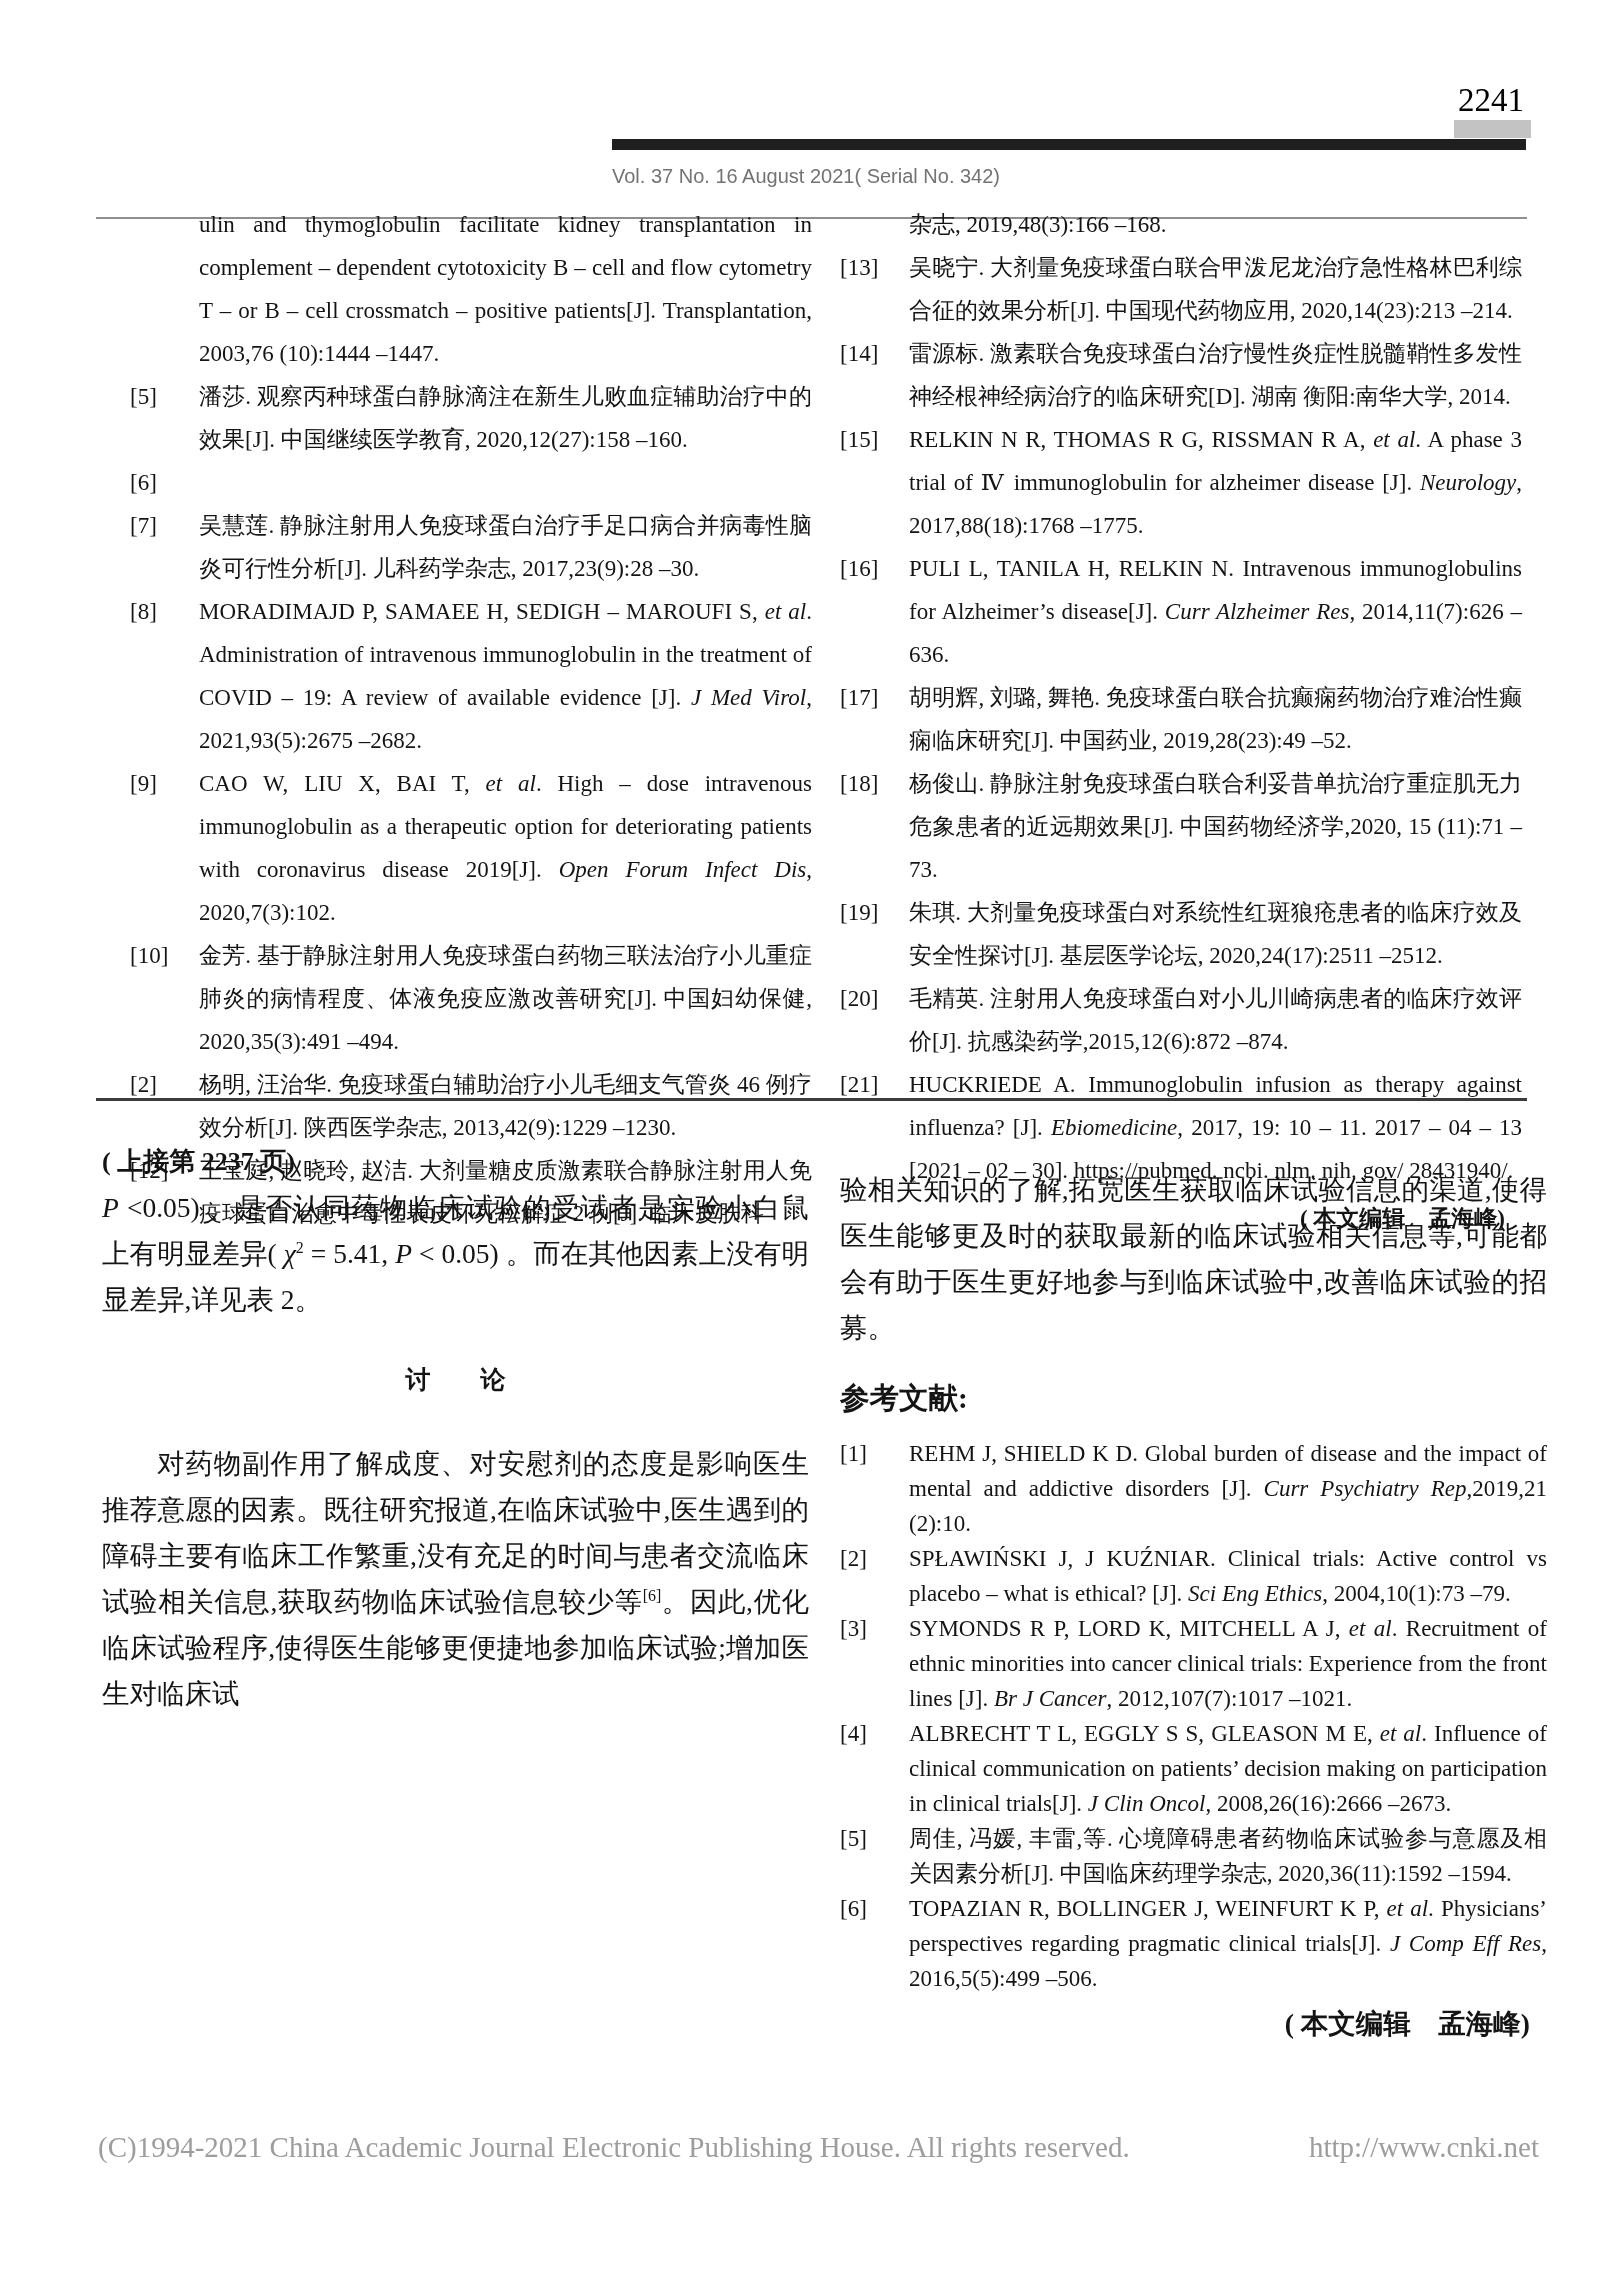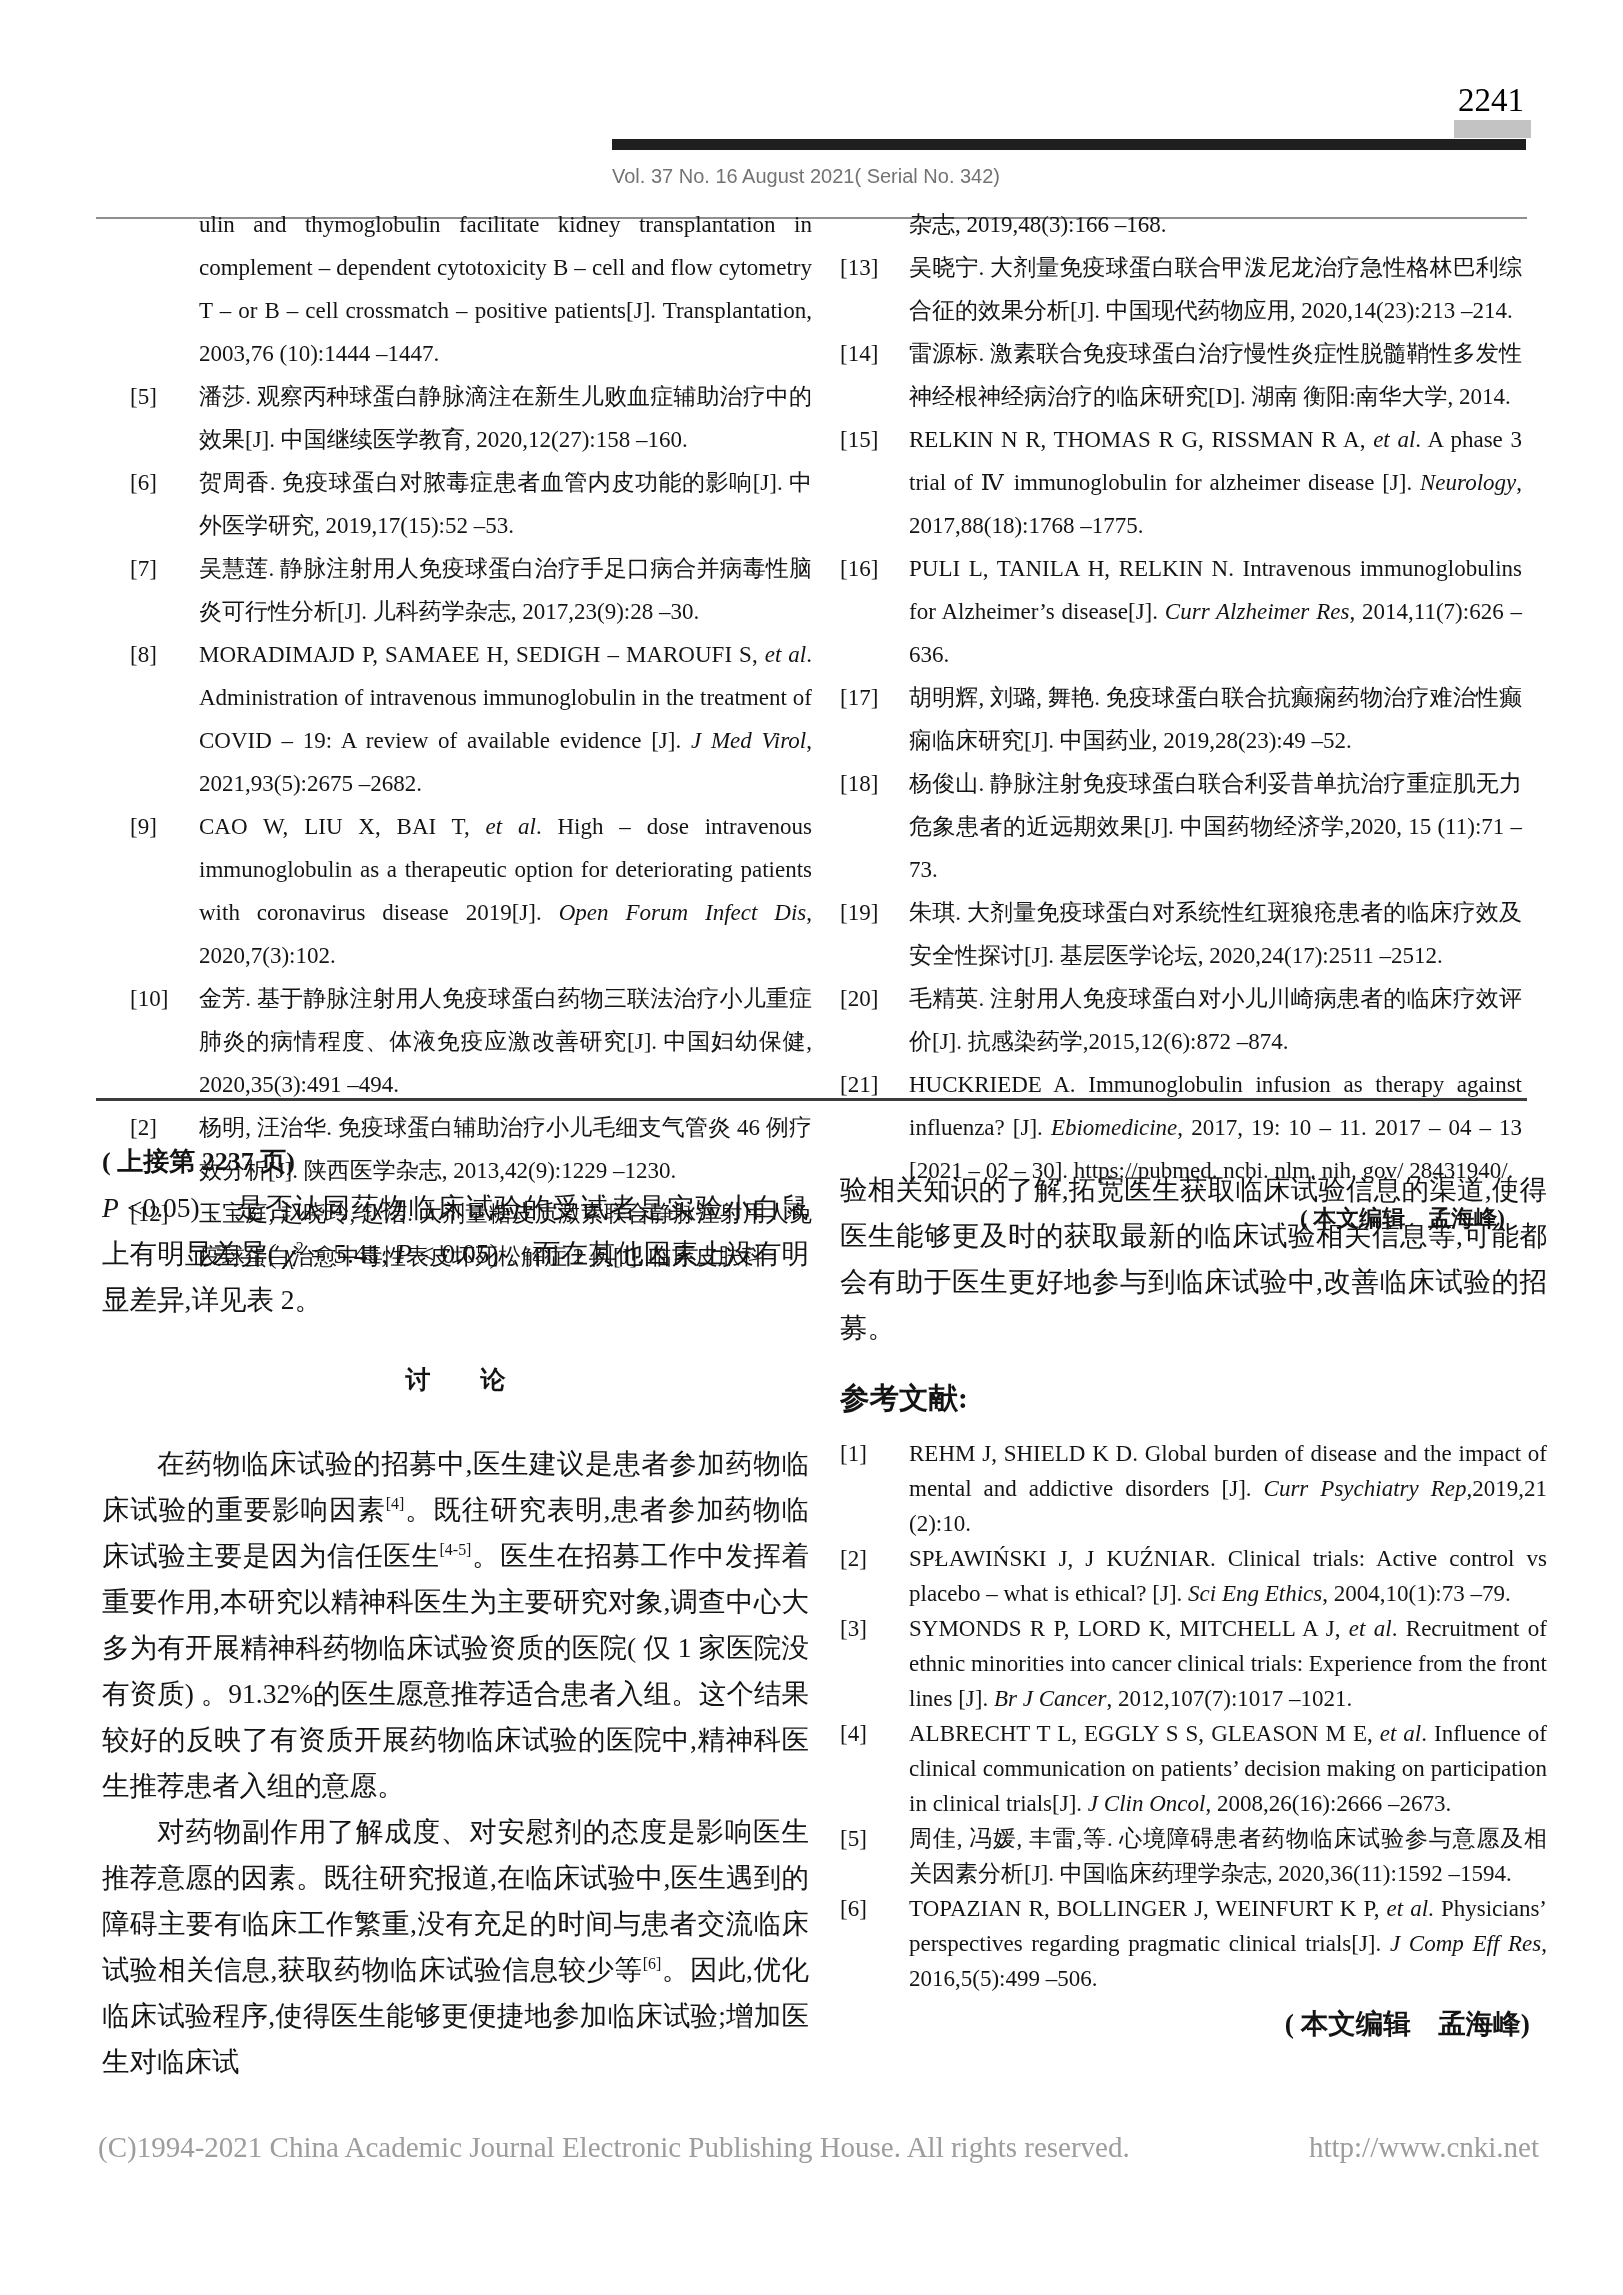--- a/index.html
+++ b/index.html
@@ -81,21 +81,20 @@
         <span class="ref-text">ulin and thymoglobulin facilitate kidney transplantation in complement – dependent cytotoxicity B – cell and flow cytometry T – or B – cell crossmatch – positive patients[J]. Transplantation, 2003,76 (10):1444 –1447.</span>
       </div>
 
       <div class="ref-row">
         <span class="ref-num">[5]</span>
         <span class="ref-text">潘莎. 观察丙种球蛋白静脉滴注在新生儿败血症辅助治疗中的效果[J]. 中国继续医学教育, 2020,12(27):158 –160.</span>
       </div>
 
       <div class="ref-row">
         <span class="ref-num">[6]</span>
-        <span class="ref-text">贺周香. 免疫球蛋白对脓毒症患者血管内皮功能的影响[J]. 中外医学研究, 2019,17(15):52 –53.</span>
       </div>
 
       <div class="ref-row">
         <span class="ref-num">[7]</span>
         <span class="ref-text">吴慧莲. 静脉注射用人免疫球蛋白治疗手足口病合并病毒性脑炎可行性分析[J]. 儿科药学杂志, 2017,23(9):28 –30.</span>
       </div>
 
       <div class="ref-row">
         <span class="ref-num">[8]</span>
         <span class="ref-text">MORADIMAJD P, SAMAEE H, SEDIGH – MAROUFI S, <i>et al</i>. Administration of intravenous immunoglobulin in the treatment of COVID – 19: A review of available evidence [J]. <i>J Med Virol</i>, 2021,93(5):2675 –2682.</span>
@@ -177,21 +176,20 @@
       </div>
     <div class="editor-note">( 本文编辑　孟海峰)</div>
   </div>
 
   <div class="divider"></div>
 
   <div class="sec2 sec2-left">
     <div class="cont-note">( 上接第 2237 页)</div>
     <div><i>P</i> &lt;0.05) 、是否认同药物临床试验的受试者是实验小白鼠上有明显差异( <i>χ</i><sup>2</sup> = 5.41, <i>P</i> &lt; 0.05) 。而在其他因素上没有明显差异,详见表 2。</div>
     <div class="disc-head">讨　　论</div>
-    <div class="para-indent">在药物临床试验的招募中,医生建议是患者参加药物临床试验的重要影响因素<sup>[4]</sup>。既往研究表明,患者参加药物临床试验主要是因为信任医生<sup>[4-5]</sup>。医生在招募工作中发挥着重要作用,本研究以精神科医生为主要研究对象,调查中心大多为有开展精神科药物临床试验资质的医院( 仅 1 家医院没有资质) 。91.32%的医生愿意推荐适合患者入组。这个结果较好的反映了有资质开展药物临床试验的医院中,精神科医生推荐患者入组的意愿。</div>
     <div class="para-indent">对药物副作用了解成度、对安慰剂的态度是影响医生推荐意愿的因素。既往研究报道,在临床试验中,医生遇到的障碍主要有临床工作繁重,没有充足的时间与患者交流临床试验相关信息,获取药物临床试验信息较少等<sup>[6]</sup>。因此,优化临床试验程序,使得医生能够更便捷地参加临床试验;增加医生对临床试</div>
   </div>
 
   <div class="sec2 sec2-right">
     <div class="cont-para-top">验相关知识的了解,拓宽医生获取临床试验信息的渠道,使得医生能够更及时的获取最新的临床试验相关信息等,可能都会有助于医生更好地参与到临床试验中,改善临床试验的招募。</div>
     <div class="ref-head">参考文献:</div>
     <div class="refs-inline">
 
         <div class="ref-row">
           <span class="ref-num">[1]</span>

